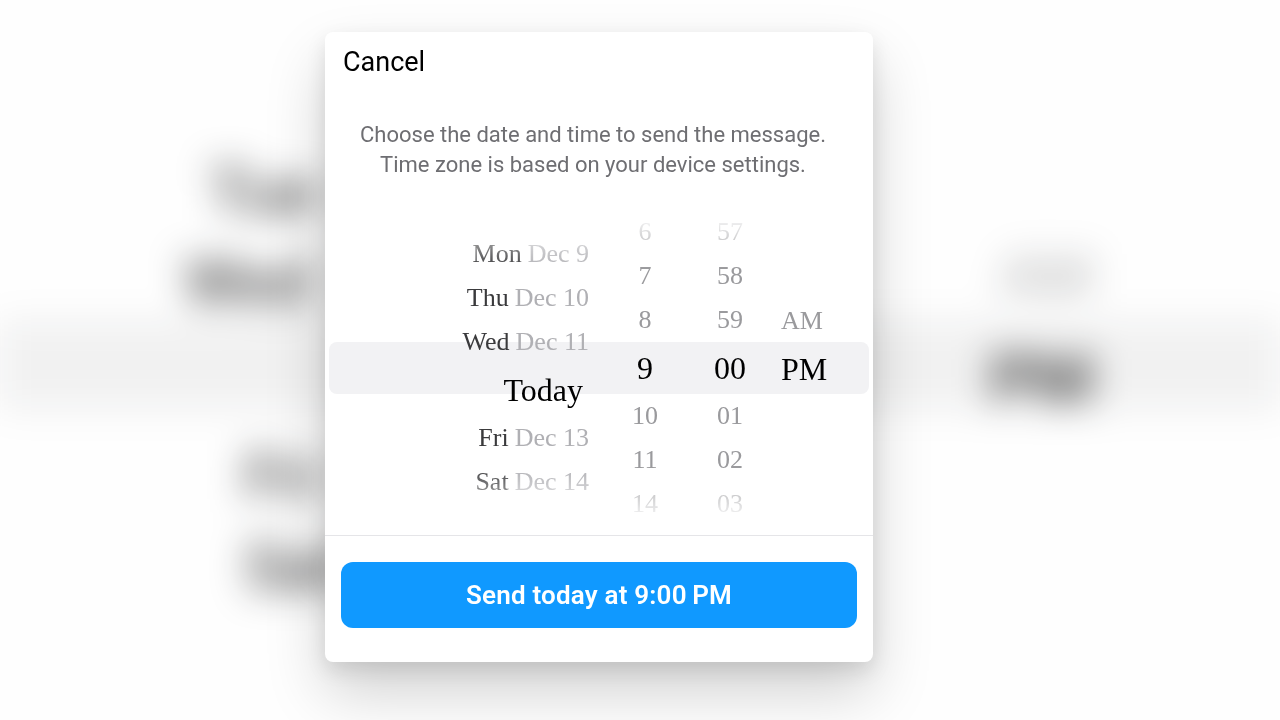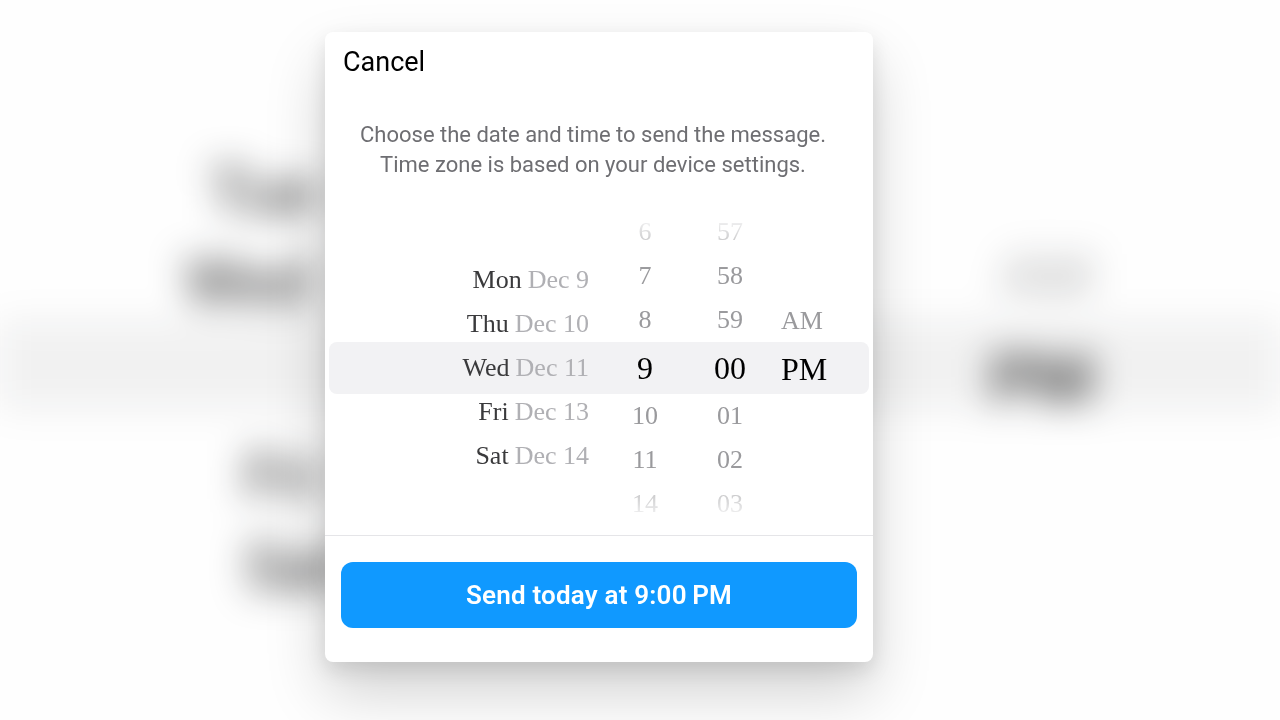--- a/index.html
+++ b/index.html
@@ -180,20 +180,21 @@
   <div class="description">Choose the date and time to send the message. Time zone is based on your device settings.</div>
 
   <div class="picker">
     <div class="picker-row-sel"></div>
     <div class="picker-columns">
 
       <div class="col col-date">
         <div class="item"><span class="dow">Mon</span><span class="mdy">Dec 9</span></div>
         <div class="item"><span class="dow">Thu</span><span class="mdy">Dec 10</span></div>
         <div class="item"><span class="dow">Wed</span><span class="mdy">Dec 11</span></div>
+        <div class="item sel"><span class="dow">Today</span><span class="mdy"></span></div>
         <div class="item"><span class="dow">Fri</span><span class="mdy">Dec 13</span></div>
         <div class="item"><span class="dow">Sat</span><span class="mdy">Dec 14</span></div>
       </div>
 
       <div class="col col-hour">
         <div class="item">6</div>
         <div class="item">7</div>
         <div class="item">8</div>
         <div class="item sel">9</div>
         <div class="item">10</div>

